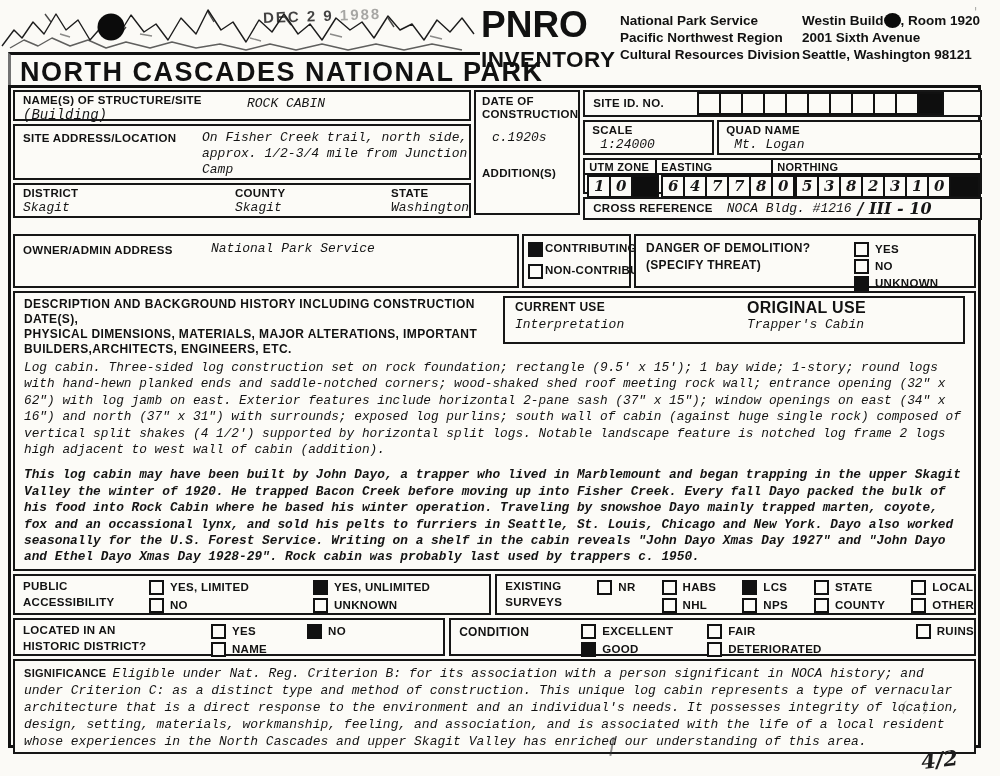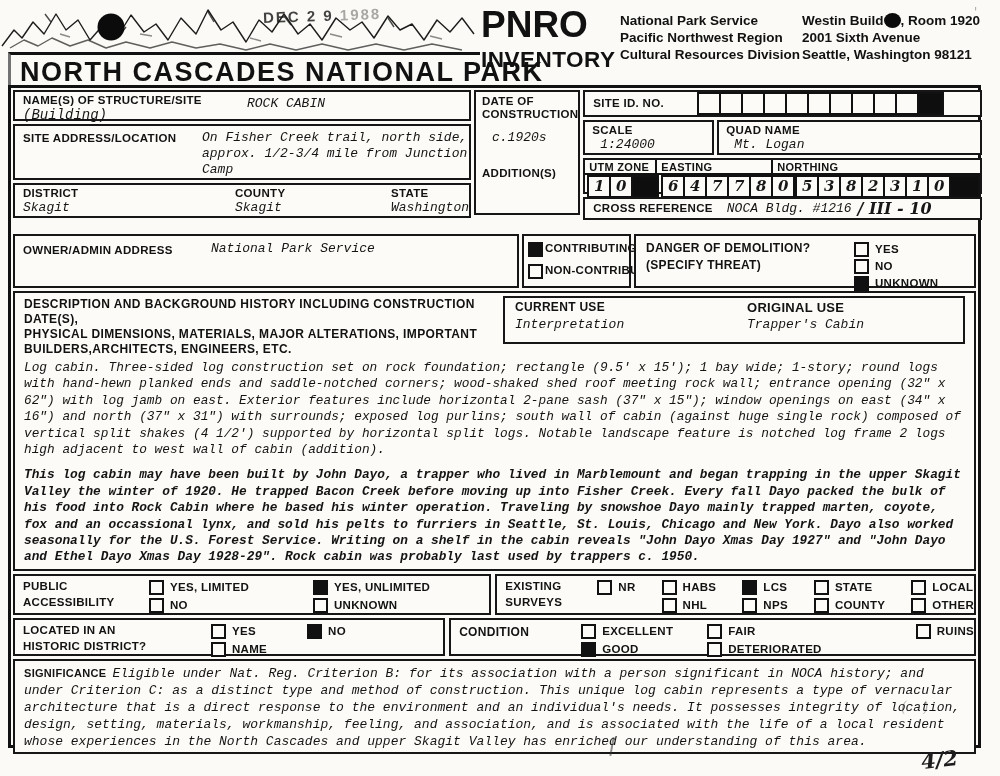--- a/index.html
+++ b/index.html
@@ -283,21 +283,21 @@
           <div>DESCRIPTION AND BACKGROUND HISTORY INCLUDING CONSTRUCTION DATE(S),</div>
           <div>PHYSICAL DIMENSIONS, MATERIALS, MAJOR ALTERATIONS, IMPORTANT</div>
           <div>BUILDERS,ARCHITECTS, ENGINEERS, ETC.</div>
         </div>
         <div class="cell usebox">
           <div style="width:232px">
             <div class="lab" style="font-size:12px">CURRENT USE</div>
             <div class="typed" style="margin-top:3px">Interpretation</div>
           </div>
           <div>
-            <div class="lab" style="font-size:13px">ORIGINAL USE</div>
+            <div class="lab" style="font-size:16px">ORIGINAL USE</div>
             <div class="typed" style="margin-top:3px">Trapper's Cabin</div>
           </div>
         </div>
       </div>
       <p class="para p1">Log cabin.  Three-sided log construction set on rock foundation; rectangle (9.5' x 15'); 1 bay wide; 1-story; round logs with hand-hewn planked ends and saddle-notched corners; wood-shaked shed roof meeting rock wall; entrance opening (32" x 62") with log jamb on east.  Exterior features include horizontal 2-pane sash (37" x 15"); window openings on east (34" x 16") and north (37" x 31") with surrounds; exposed log purlins; south wall of cabin (against huge single rock) composed of vertical split shakes (4 1/2') supported by horizontal split logs.  Notable landscape feature is notched log frame 2 logs high adjacent to west wall of cabin (addition).</p>
       <p class="para p2">This log cabin may have been built by John Dayo, a trapper who lived in Marblemount and began trapping in the upper Skagit Valley the winter of 1920.  He trapped Bacon Creek before moving up into Fisher Creek.  Every fall Dayo packed the bulk of his food into Rock Cabin where he based his winter operation.  Traveling by snowshoe Dayo mainly trapped marten, coyote, fox and an occassional lynx, and sold his pelts to furriers in Seattle, St. Louis, Chicago and New York.  Dayo also worked seasonally for the U.S. Forest Service.  Writing on a shelf in the cabin reveals "John Dayo Xmas Day 1927" and "John Dayo and Ethel Dayo Xmas Day 1928-29".  Rock cabin was probably last used by trappers c. 1950.</p>
     </div>
 
     <div class="r4">
       <div class="cell accbox">

